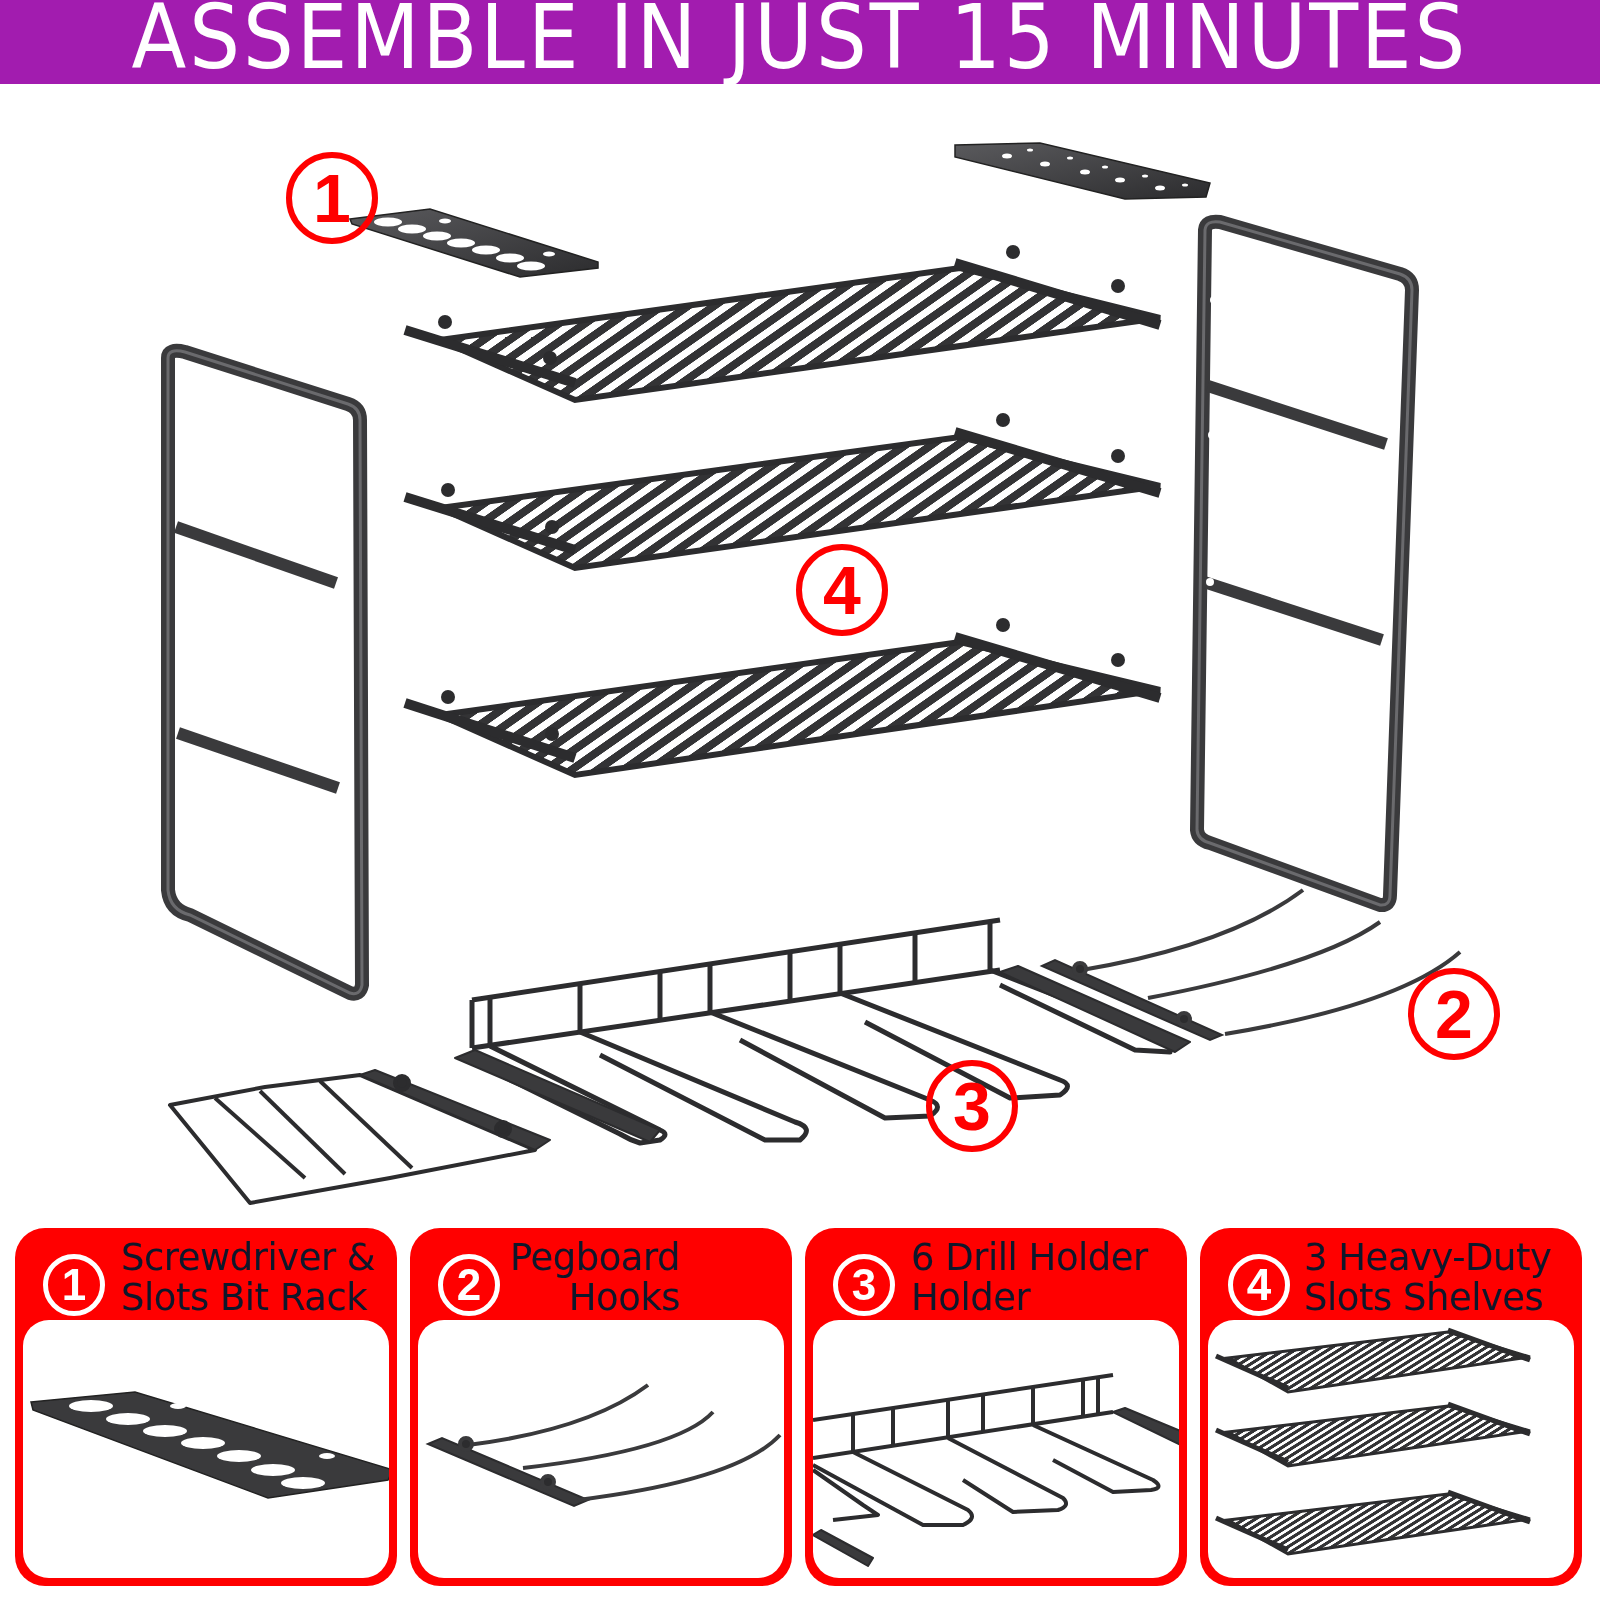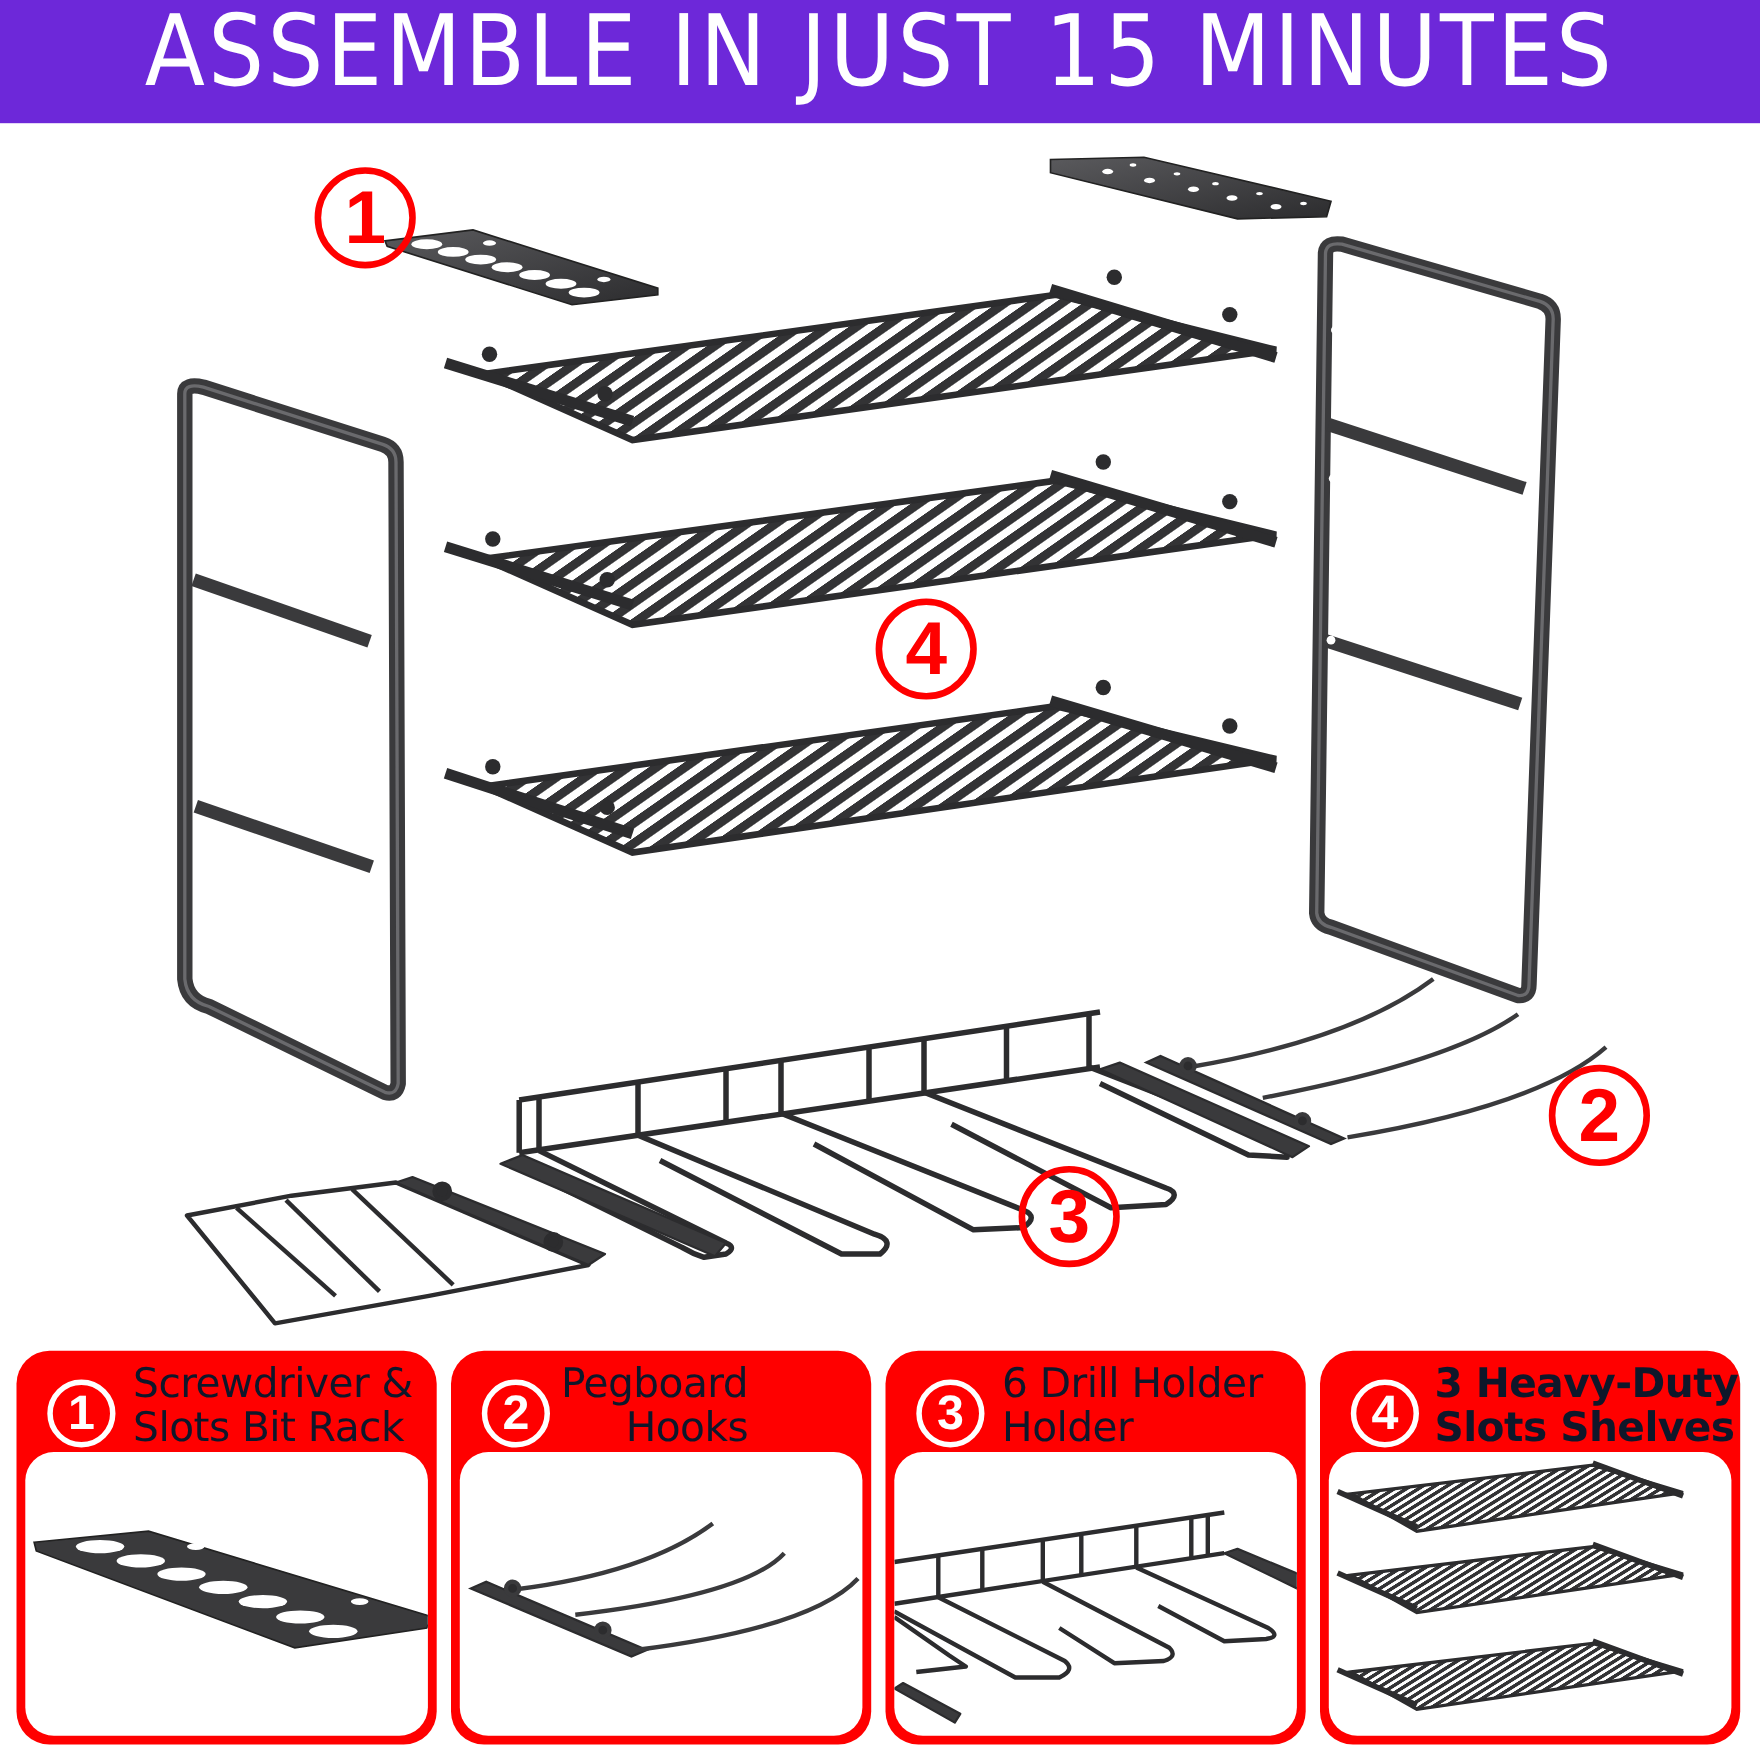--- a/index.html
+++ b/index.html
@@ -1,21 +1,21 @@
 <!DOCTYPE html>
 <html><head>
 <meta charset="utf-8">
 <style>
   * { box-sizing: border-box; margin: 0; padding: 0; }
   html, body { width: 1600px; height: 1600px; background: #ffffff; overflow: hidden; }
   body { position: relative; font-family: "DejaVu Sans", "Liberation Sans", sans-serif; }
 
   .banner {
-    position: absolute; left: 0; top: 0; width: 1600px; height: 112px;
-    background: #6d28d9; display: flex; align-items: flex-start; justify-content: center;
+    position: absolute; left: 0; top: 0; width: 1600px; height: 84px;
+    background: #a21caf; display: flex; align-items: flex-end; justify-content: center;
   }
   .banner-title {
     color: #ffffff; font-size: 80px; font-weight: normal; letter-spacing: 3px;
     transform: scaleY(1.12); white-space: nowrap;
     font-family: "DejaVu Sans", sans-serif;
   }
 
   .diagram { position: absolute; left: 0; top: 112px; width: 1600px; height: 1110px; }
   .diagram svg { position: absolute; left: 0; top: 0; }
 
@@ -282,21 +282,21 @@
           <polygon points="300,92 312,88 370,112 368,125" fill="#3a3a3c" stroke="#2c2c2e" stroke-width="2"></polygon>
           <polygon points="0,215 8,210 60,238 55,246" fill="#3a3a3c" stroke="#2c2c2e" stroke-width="2"></polygon>
         </g>
       </svg>
     </div>
   </div>
 
   <div class="card" style="left:1200px;">
     <div class="card-head">
       <div class="card-num">4</div>
-      <div class="card-title" style="left:96px;font-weight:bold;">
+      <div class="card-title" style="left:96px;">
         <span>3 Heavy-Duty</span>
         <span>Slots Shelves</span>
       </div>
     </div>
     <div class="card-body">
       <svg width="366" height="260" viewBox="0 0 366 260">
         <defs>
           <pattern id="mesh-s" width="11" height="20" patternUnits="userSpaceOnUse" patternTransform="skewX(-58)">
             <rect x="0" y="0" width="6" height="20" fill="#333335"></rect>
           </pattern>

